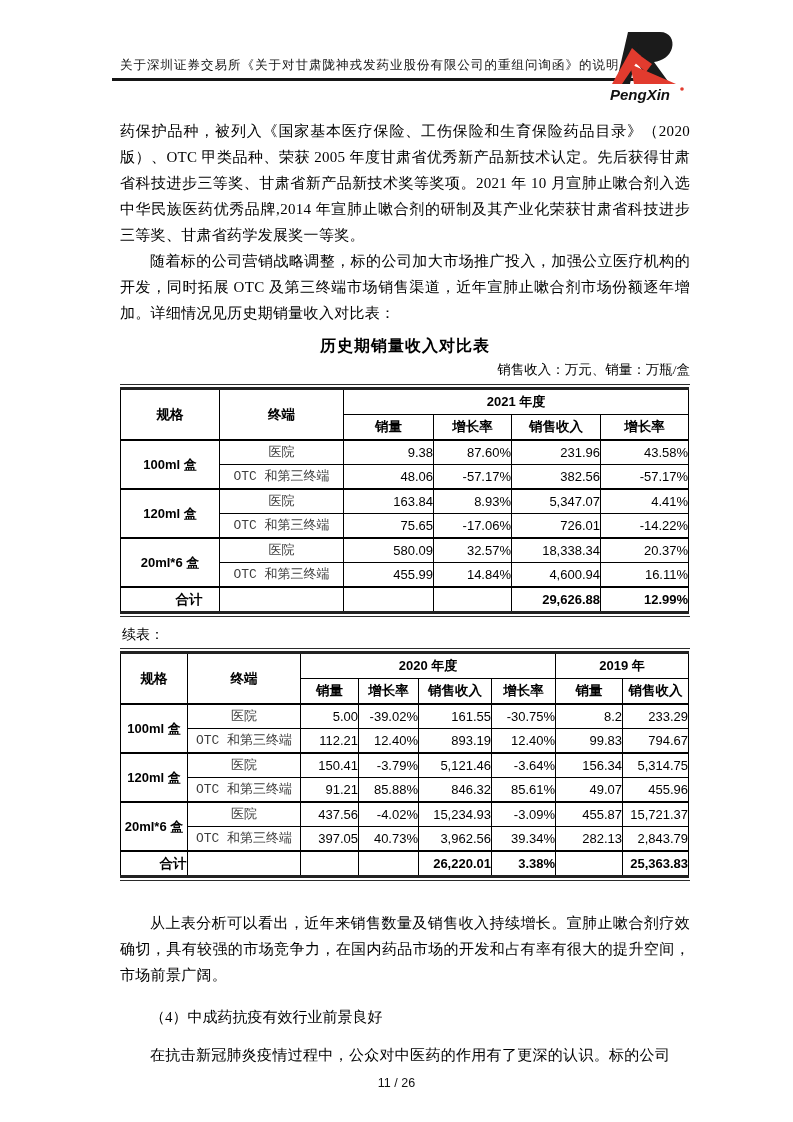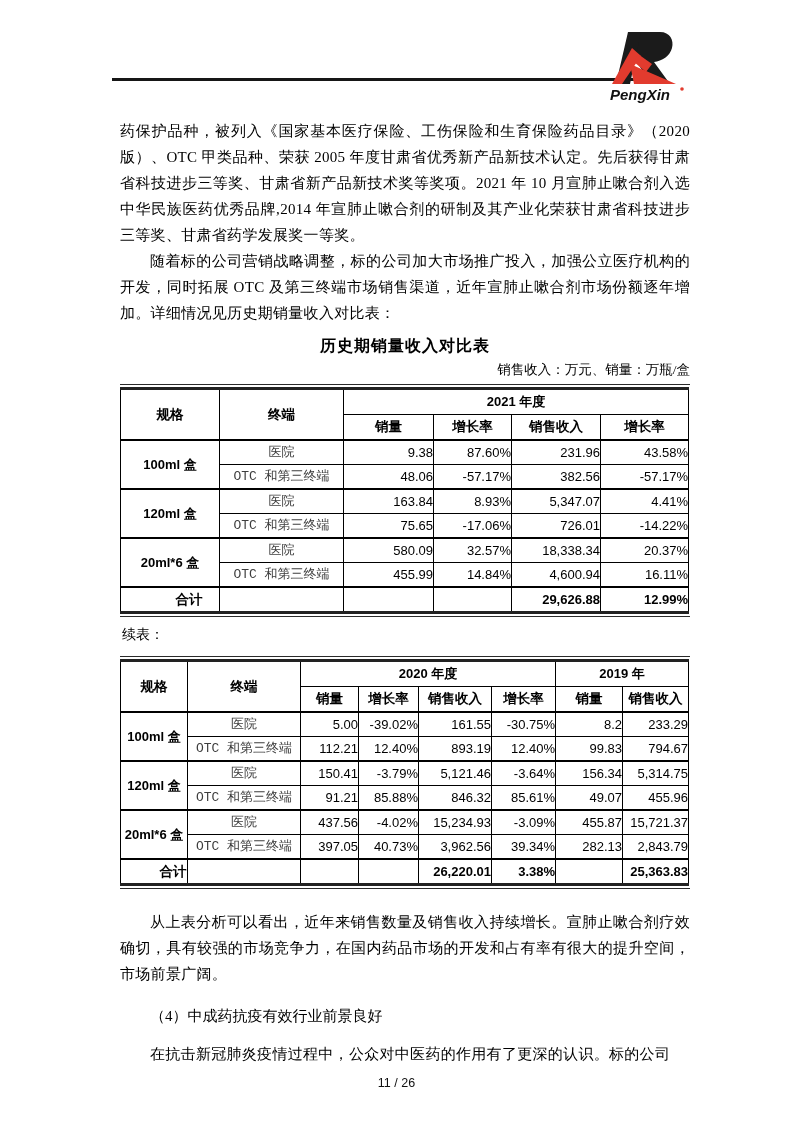--- a/index.html
+++ b/index.html
@@ -21,21 +21,21 @@
   
   .content{position:absolute;left:120px;top:118px;width:570px;}
   .para{
     font-size:15px;line-height:26px;text-align:justify;margin:0 0 0 0;
     letter-spacing:0.3px;
   }
   .indent{text-indent:2em;}
   .sec-head{font-size:15px;line-height:26px;text-indent:2em;margin:14px 0 12px 0;}
   .tbl-title{font-size:16px;font-weight:bold;text-align:center;margin:10px 0 4px 0;letter-spacing:1px;}
   .tbl-units{font-size:13.5px;text-align:right;margin:2px 0 5px 0;}
-  .cont-label{font-size:14px;margin:9px 0 12px 2px;font-family:Liberation Mono, monospace;}
+  .cont-label{font-size:14px;margin:9px 0 4px 2px;font-family:Liberation Mono, monospace;}
   
   .tblwrap{border-top:1px solid #2a2a2a;border-bottom:1px solid #2a2a2a;padding:2px 0;}
   table.t{
     border-collapse:collapse;table-layout:fixed;width:568px;
     border-top:3px solid #222;border-bottom:3px solid #222;
   }
   table.t td{
     border:1px solid #000;height:23px;padding:0;overflow:hidden;
     font-size:13px;line-height:14px;vertical-align:middle;
   }
@@ -56,20 +56,21 @@
   
   .pagenum{
     position:absolute;left:0;bottom:32px;width:793px;text-align:center;
     font-size:12.5px;font-family:"Liberation Sans","DejaVu Sans",sans-serif;color:#111;
   }
 </style>
 </head>
 <body>
 
 <div class="pagehead">
+  <div class="head-title">关于深圳证券交易所《关于对甘肃陇神戎发药业股份有限公司的重组问询函》的说明</div>
   <div class="head-rule"></div>
   <div class="logo">
     <svg width="96" height="74" viewBox="0 0 96 74">
 
       <path d="M20 2 L52 2 C62 2 66 10 64 18 C62 26 54 31 46 32 L62 54 L44 54 L20 20 Z" fill="#1b1b1b"></path>
       <path d="M20 2 L33 2 L22 54 L8 54 Z" fill="#1b1b1b"></path>
 
       <polygon points="4,54 24,18 33,26 14,54" fill="#e23b2e"></polygon>
       <polygon points="22,34 68,54 26,54" fill="#e23b2e"></polygon>
       <polygon points="30,24 44,34 38,42 26,32" fill="#e23b2e"></polygon>
@@ -262,21 +263,21 @@
       <td></td>
       <td class="num">26,220.01</td>
       <td class="num">3.38%</td>
       <td></td>
       <td class="num">25,363.83</td>
     </tr>
     </tbody>
   </table>
   </div>
 
-  <p class="para indent" style="margin-top:20px">从上表分析可以看出，近年来销售数量及销售收入持续增长。宣肺止嗽合剂疗效确切，具有较强的市场竞争力，在国内药品市场的开发和占有率有很大的提升空间，市场前景广阔。</p>
+  <p class="para indent" style="margin-top:29px">从上表分析可以看出，近年来销售数量及销售收入持续增长。宣肺止嗽合剂疗效确切，具有较强的市场竞争力，在国内药品市场的开发和占有率有很大的提升空间，市场前景广阔。</p>
 
   <p class="sec-head" style="margin-top:16px">（4）中成药抗疫有效行业前景良好</p>
 
   <p class="para indent" style="">在抗击新冠肺炎疫情过程中，公众对中医药的作用有了更深的认识。标的公司</p>
 
 </div>
 
 <div class="pagenum">11 / 26</div>
 
 </body></html>

